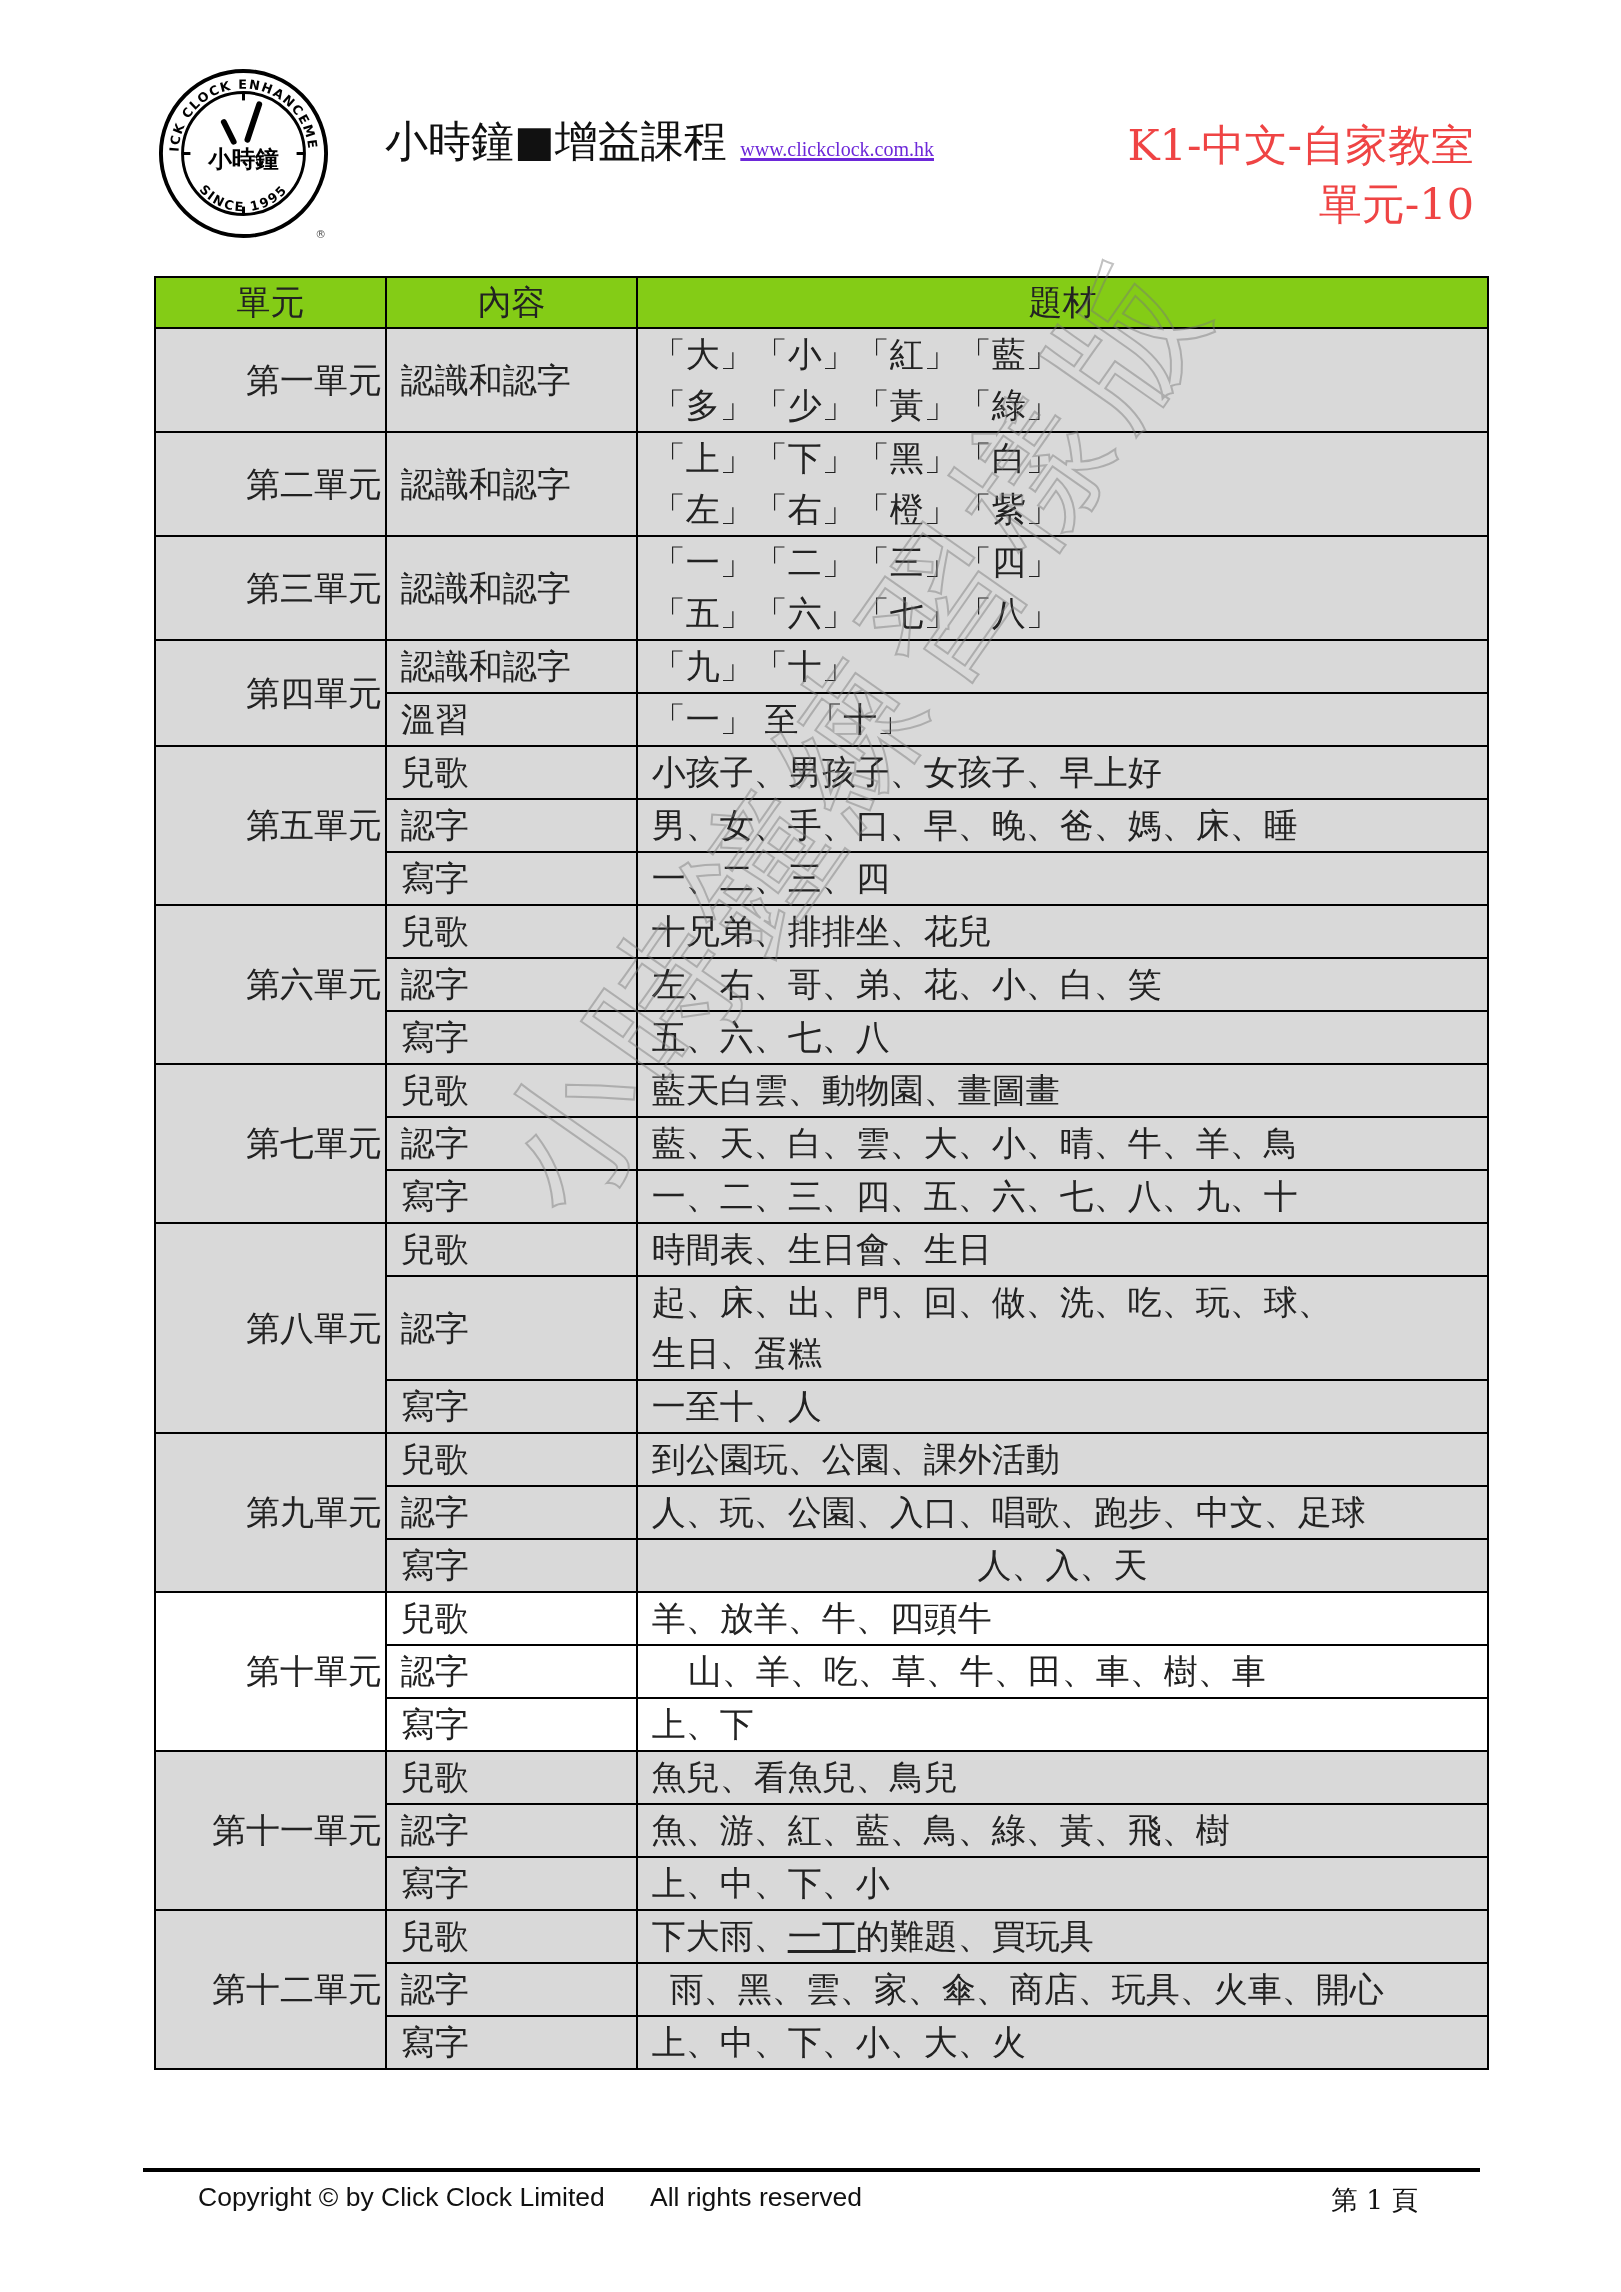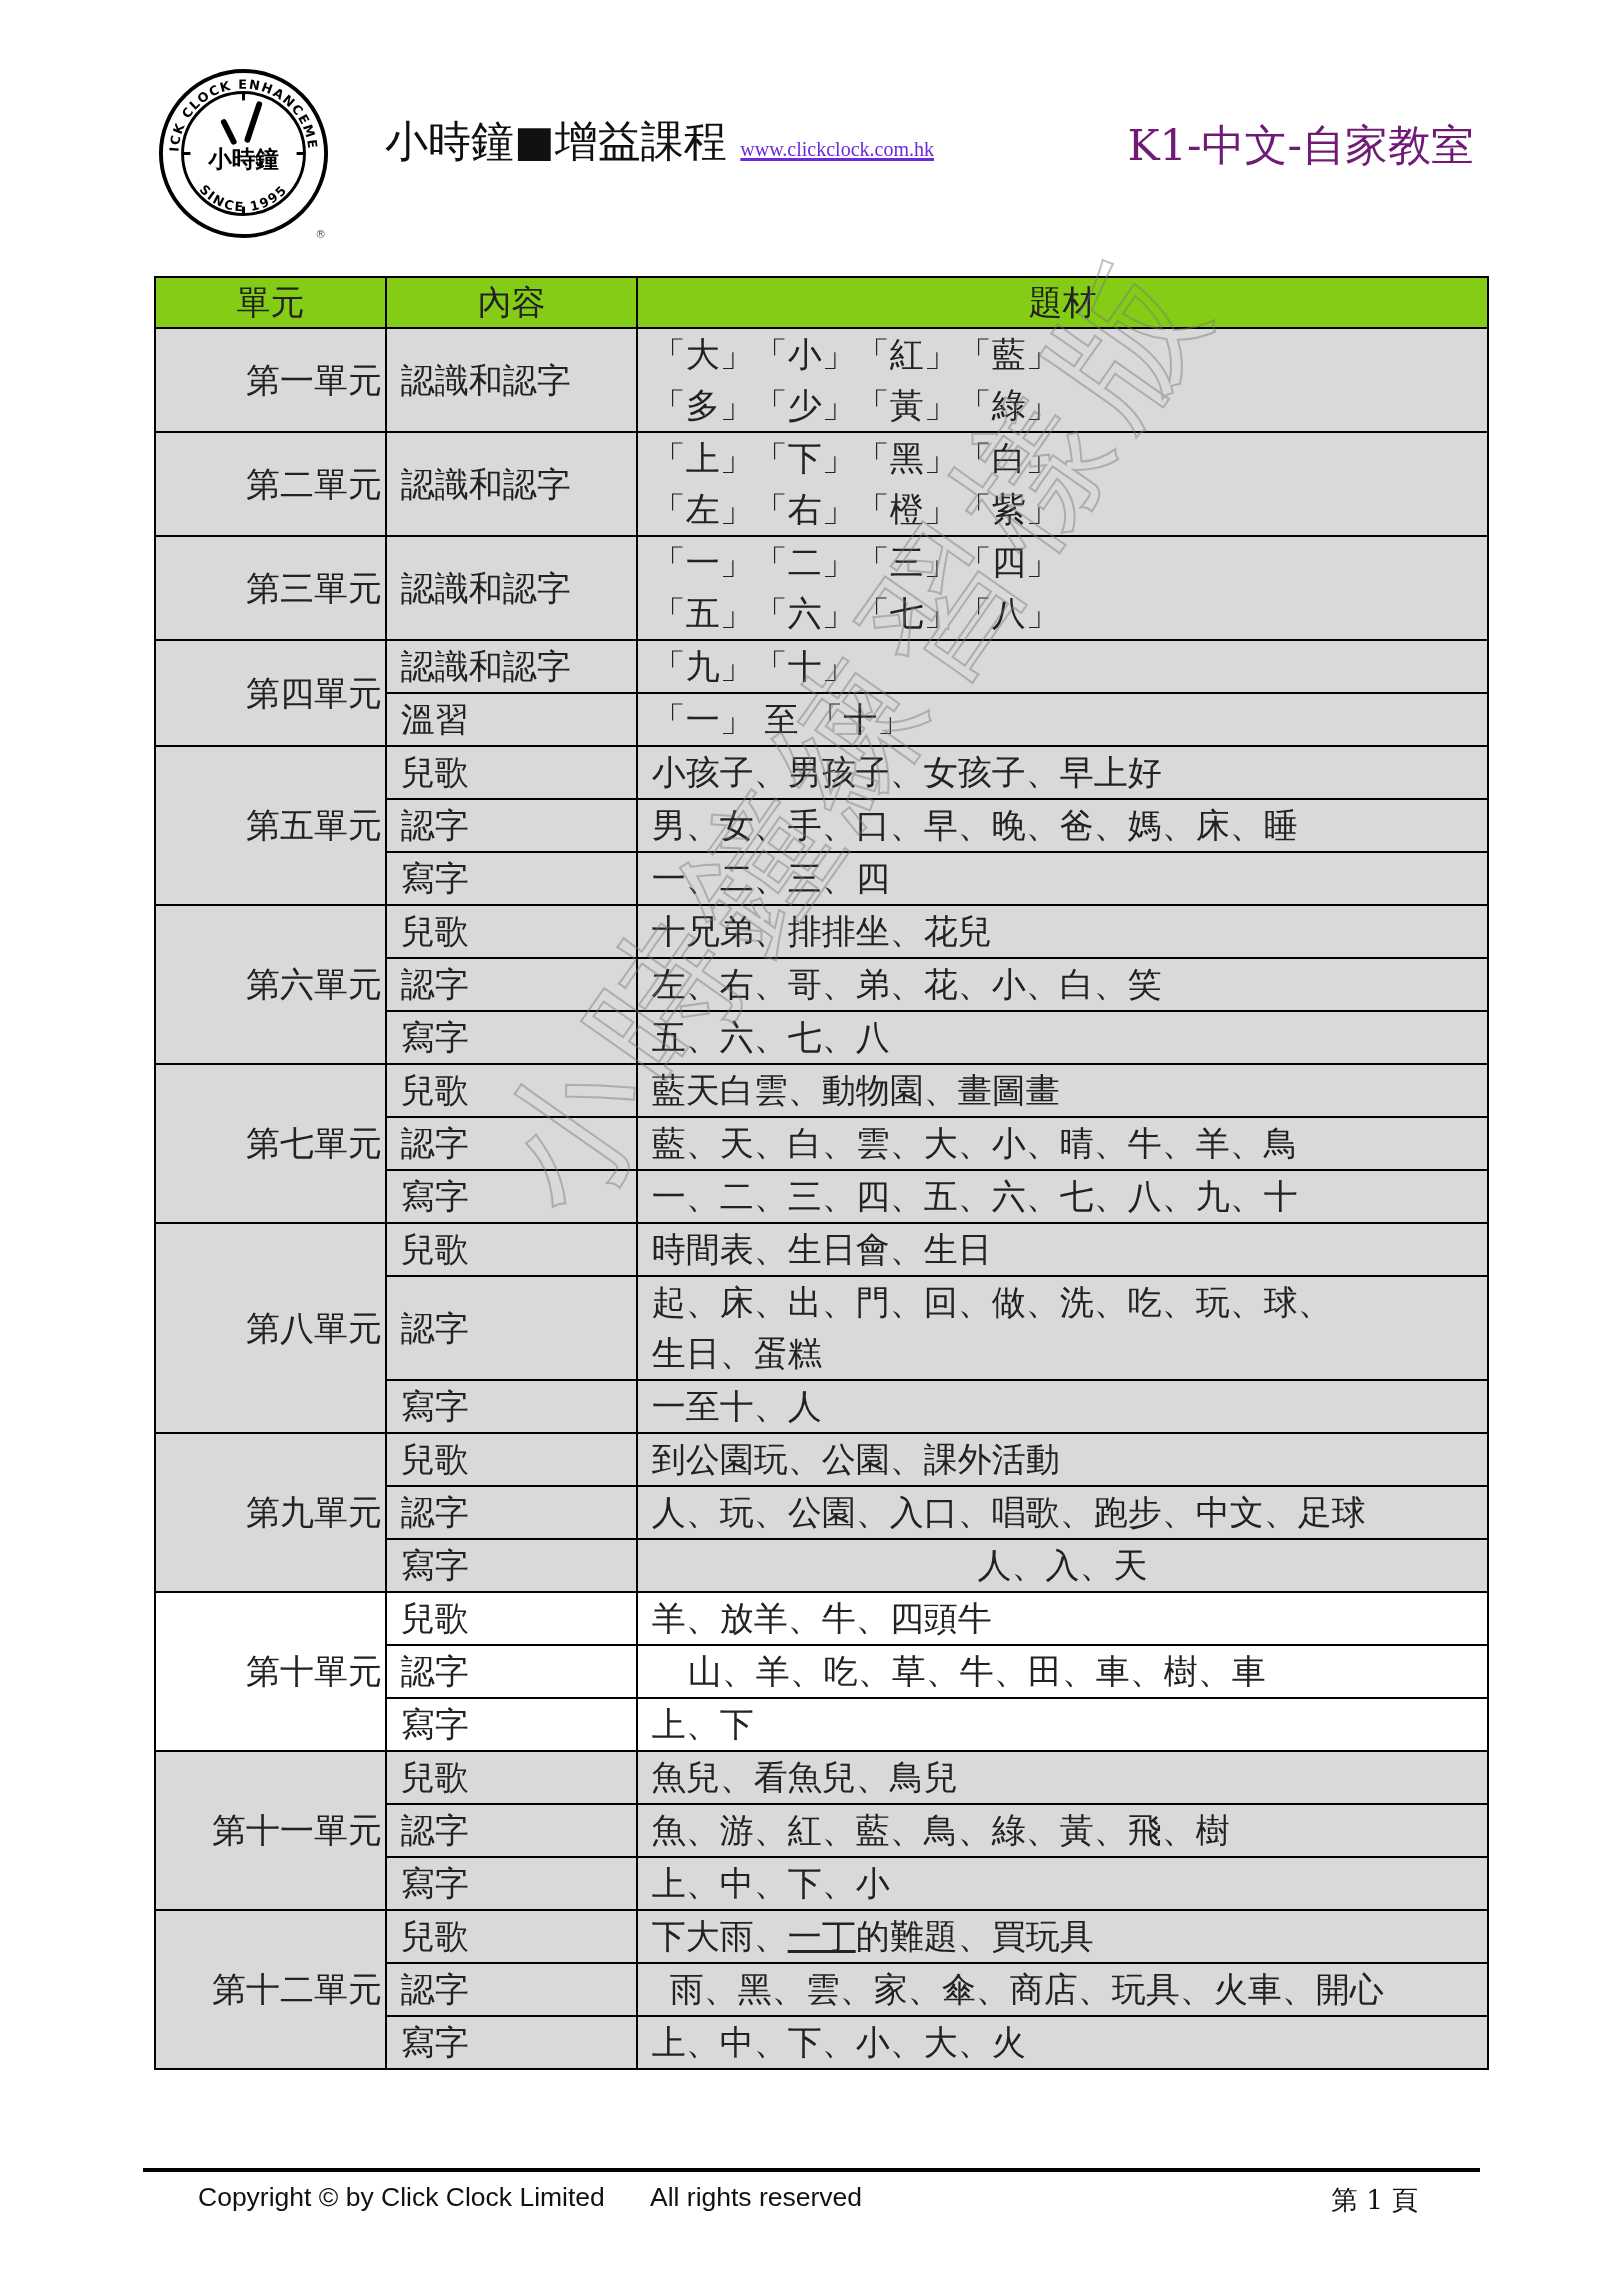--- a/index.html
+++ b/index.html
@@ -2,21 +2,21 @@
 <html><head>
 <meta charset="utf-8">
 <style>
   html, body { margin:0; padding:0; background:#ffffff; }
   body { width:1621px; height:2293px; position:relative; overflow:hidden;
          font-family:"DejaVu Serif","Liberation Serif",serif; color:#111; }
   .logo { position:absolute; left:157px; top:67px; width:173px; height:173px; }
   .title { position:absolute; left:385px; top:116px; font-size:43px; line-height:51px; white-space:nowrap; color:#111; }
   .title .url { font-family:"Liberation Serif","DejaVu Serif",serif; font-size:20px; color:#6d28d9;
                 text-decoration:underline; text-decoration-thickness:2.9px; margin-left:13.7px; vertical-align:baseline; }
-  .right-title { position:absolute; right:147px; top:116px; text-align:right; font-size:43px; line-height:59px; color:#701a75; }
+  .right-title { position:absolute; right:147px; top:116px; text-align:right; font-size:43px; line-height:59px; color:#ef4444; }
   .right-title div { white-space:nowrap; }
 
   table.syl { position:absolute; left:154px; top:276px; width:1333px; border-collapse:collapse;
               font-size:34px; color:#222; table-layout:fixed; }
   table.syl th, table.syl td { border:2.9px solid #000; padding:0 13.7px; vertical-align:middle; }
   table.syl td.sub { border-top-width:2px; border-bottom-width:2px; }
   table.syl th { background:#84cc16; font-weight:normal; height:49px; text-align:center; color:#222; }
   table.syl td { background:#d9d9d9; height:50px; line-height:51px; }
   table.syl tr.white td { background:#ffffff; }
   td.unit { text-align:right; padding:0 3px !important; }
@@ -60,20 +60,21 @@
   <text x="88" y="102" text-anchor="middle" font-family="DejaVu Sans, sans-serif" font-size="24" font-weight="bold">小時鐘</text>
   <text x="172" y="174" text-anchor="end" font-family="DejaVu Sans, sans-serif" font-size="11" fill="#555">®</text>
 </svg>
 
 <div class="title">
   <span>小時鐘■增益課程</span><a class="url">www.clickclock.com.hk</a>
 </div>
 
 <div class="right-title">
   <div>K1-中文-自家教室</div>
+  <div>單元-10</div>
 </div>
 
 <table class="syl">
   <colgroup>
       <col style="width:231px">
       <col style="width:251px">
       <col style="width:851px">
     </colgroup>
   <thead>
     <tr>

